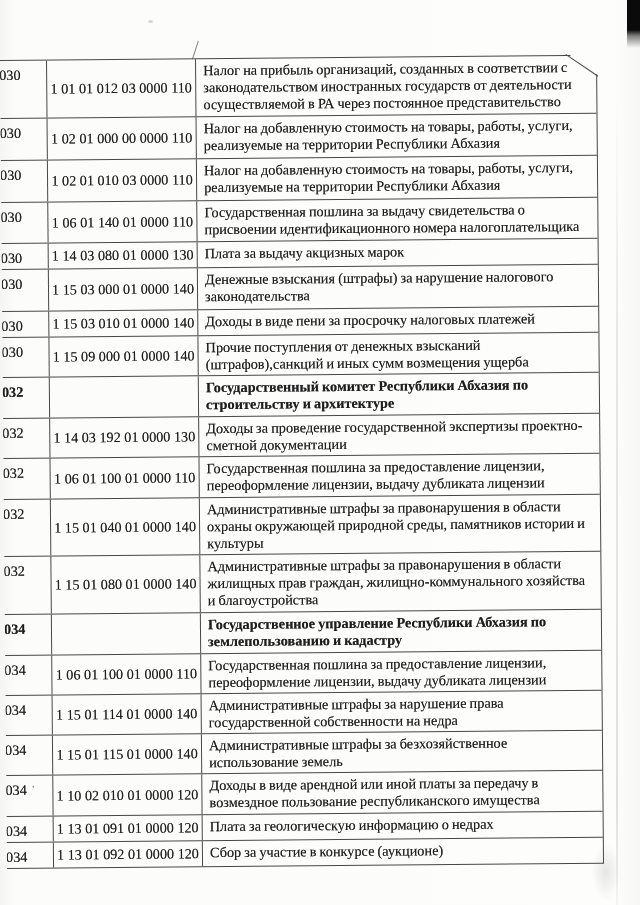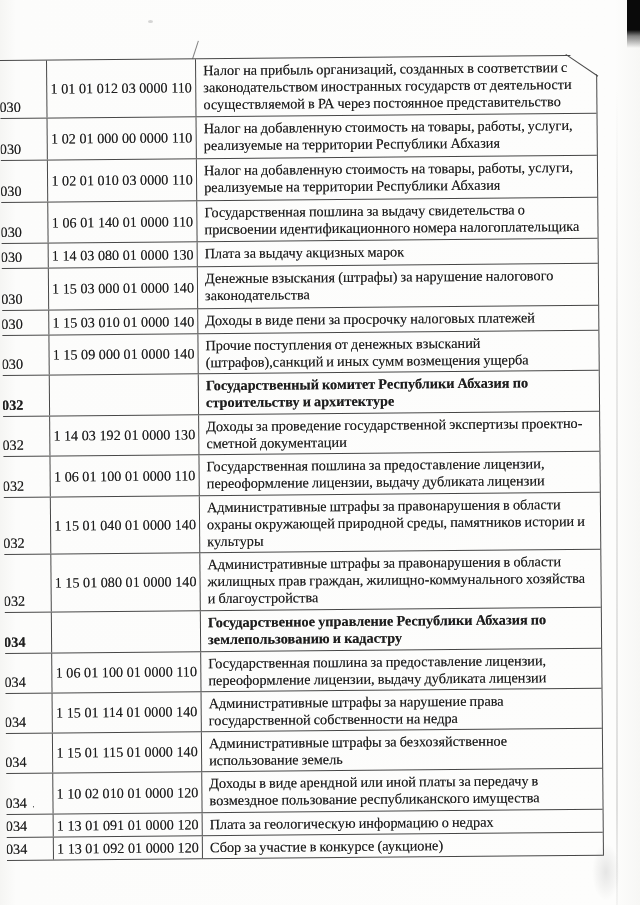--- a/index.html
+++ b/index.html
@@ -28,22 +28,22 @@
   .row {
     display: flex;
     align-items: stretch;
     border-bottom: 1.2px solid #474747;
     box-sizing: border-box;
   }
   .cell { box-sizing: border-box; }
   .c1 {
     width: 46px;
     display: flex;
-    align-items: flex-end;
-    padding: 0 1px 2px 3px;
+    align-items: flex-start;
+    padding: 6px 1px 2px 3px;
     overflow: hidden;
     font-size: 14.3px;
   }
   .c1 .code-text { margin-left: -4px; white-space: nowrap; }
   .c1 .code-mark { font-size: 9px; vertical-align: super; margin-left: 5px; color: #333; }
   .c2 {
     width: 150px;
     border-left: 1.2px solid #474747;
     border-right: 1.2px solid #474747;
     display: flex;

